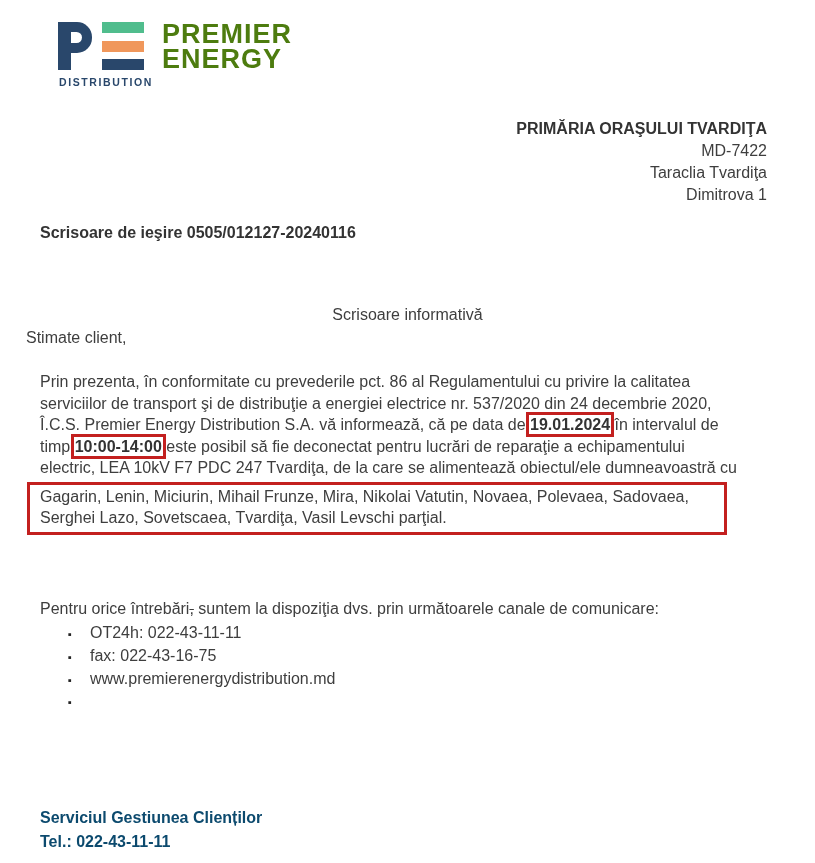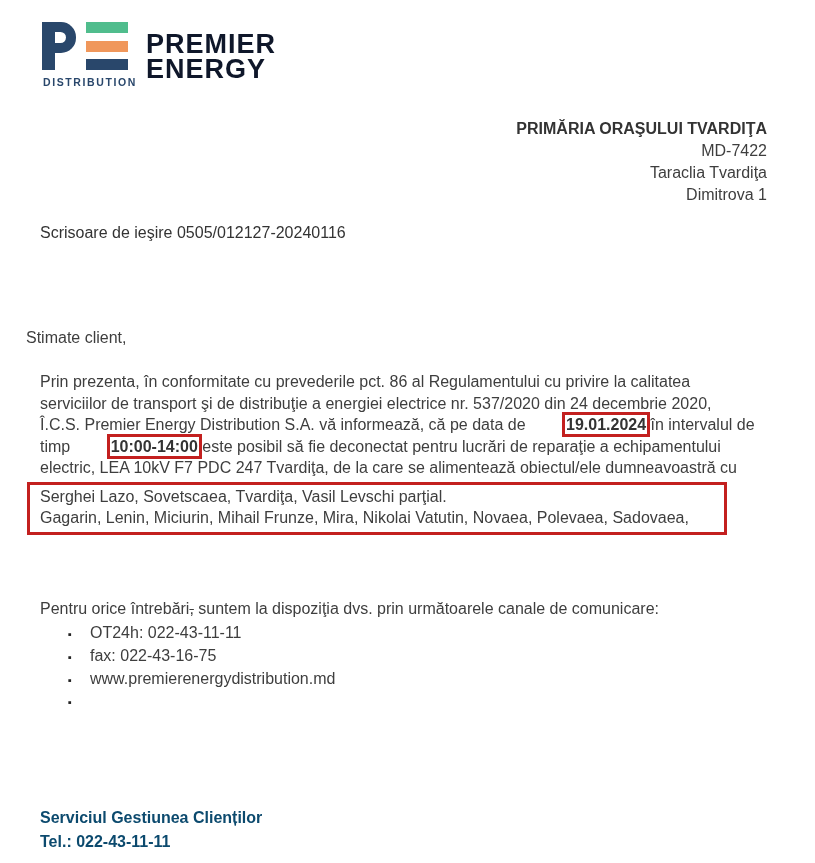--- a/index.html
+++ b/index.html
@@ -7,41 +7,41 @@
     position:relative;
     width:815px;height:863px;
     background:#ffffff;
     font-family:"Liberation Sans","DejaVu Sans",sans-serif;
     color:#3e3e3e;
     font-size:16px;
     overflow:hidden;
   }
   
   .logo{position:absolute;left:42px;top:20px;display:flex;align-items:flex-start;}
-  .logo-mark{position:relative;width:92px;height:62px;}
+  .logo-mark{position:relative;width:92px;height:62px;margin-left:16px;}
   .logo-p{position:absolute;left:0;top:2px;width:34px;height:48px;}
   .logo-p .bowl{position:absolute;left:0;top:0;width:34px;height:31px;background:#29476B;border-radius:0 15px 15px 0;}
   .logo-p .hole{position:absolute;left:13px;top:10px;width:11px;height:11px;background:#fff;border-radius:0 6px 6px 0;}
   .logo-p .stem{position:absolute;left:0;top:0;width:13px;height:48px;background:#29476B;}
   .logo-e{position:absolute;left:44px;top:2px;width:42px;height:48px;display:flex;flex-direction:column;justify-content:space-between;}
   .logo-e .bar{width:42px;height:11px;}
   .bar-green{background:#50BD8D;}
   .bar-orange{background:#F0975B;}
   .bar-navy{background:#29476B;}
   .logo-distribution{position:absolute;left:1px;top:56px;width:110px;font-size:10.5px;font-weight:bold;letter-spacing:1.6px;color:#29476B;white-space:nowrap;}
-  .logo-text{margin-left:12px;margin-top:12px;color:#0f172a;font-weight:bold;font-size:27px;line-height:25px;letter-spacing:1px;white-space:nowrap;}
+  .logo-text{margin-left:12px;margin-top:2px;color:#4d7c0f;font-weight:bold;font-size:27px;line-height:25px;letter-spacing:1px;white-space:nowrap;}
   
   .recipient{position:absolute;right:48px;top:118px;text-align:right;line-height:22px;}
   .recipient .name{font-weight:bold;color:#333;}
-  .letter-number{position:absolute;left:40px;top:224px;font-weight:normal;color:#333;}
+  .letter-number{position:absolute;left:40px;top:224px;font-weight:bold;color:#333;}
   .doc-title{position:absolute;left:0;top:306px;width:100%;text-align:center;}
   .salutation{position:absolute;left:26px;top:329px;}
   .paragraph{position:absolute;left:40px;top:371px;width:760px;line-height:21.5px;}
   .bline{white-space:nowrap;}
-  .b{font-weight:bold;color:#333;margin-left:36px;}
+  .b{font-weight:bold;color:#333;}
   .rbox{outline:3px solid #C3201F;outline-offset:1px;}
   .red-block{border:3px solid #C3201F;margin-left:-13px;margin-top:3px;padding:1px 0 3px 10px;width:700px;box-sizing:border-box;}
   .contact{position:absolute;left:40px;top:598px;line-height:22px;}
   .struck{text-decoration:line-through;}
   .bullets{margin-top:2px;}
   .bullet-row{display:flex;align-items:baseline;height:23px;}
   .bullet-glyph{width:22px;margin-left:28px;font-size:11px;color:#222;}
   .footer{position:absolute;left:40px;top:806px;font-weight:bold;color:#0c4a6e;line-height:24px;}
 </style>
 </head>
@@ -71,34 +71,35 @@
 
   <div class="recipient">
     <div class="name">PRIMĂRIA ORAŞULUI TVARDIŢA</div>
     <div>MD-7422</div>
     <div>Taraclia Tvardiţa</div>
     <div>Dimitrova 1</div>
   </div>
 
   <div class="letter-number">Scrisoare de ieşire 0505/012127-20240116</div>
 
+  <div class="doc-title">Scrisoare informativă</div>
 
   <div class="salutation">Stimate client,</div>
 
   <div class="paragraph">
     <div>
         <div class="bline"><span>Prin prezenta, în conformitate cu prevederile pct. 86 al Regulamentului cu privire la calitatea</span></div>
         <div class="bline"><span>serviciilor de transport şi de distribuţie a energiei electrice nr. 537/2020 din 24 decembrie 2020,</span></div>
         <div class="bline"><span>Î.C.S. Premier Energy Distribution S.A. vă informează, că pe data de </span><span class="b rbox">19.01.2024</span><span> în intervalul de</span></div>
         <div class="bline"><span>timp </span><span class="b rbox">10:00-14:00</span><span> este posibil să fie deconectat pentru lucrări de reparaţie a echipamentului</span></div>
         <div class="bline"><span>electric, LEA 10kV F7 PDC 247 Tvardiţa, de la care se alimentează obiectul/ele dumneavoastră cu</span></div>
       </div>
     <div class="red-block">
+        <div class="bline">Gagarin, Lenin, Miciurin, Mihail Frunze, Mira, Nikolai Vatutin, Novaea, Polevaea, Sadovaea,</div>
         <div class="bline">Serghei Lazo, Sovetscaea, Tvardiţa, Vasil Levschi parţial.</div>
-        <div class="bline">Gagarin, Lenin, Miciurin, Mihail Frunze, Mira, Nikolai Vatutin, Novaea, Polevaea, Sadovaea,</div>
       </div>
   </div>
 
   <div class="contact">
     <div><span>Pentru orice întrebări</span><span class="struck">,</span><span> suntem la dispoziţia dvs. prin următoarele canale de comunicare:</span></div>
     <div class="bullets">
         <div class="bullet-row">
           <span class="bullet-glyph">▪</span>
           <span>OT24h: 022-43-11-11</span>
         </div>

